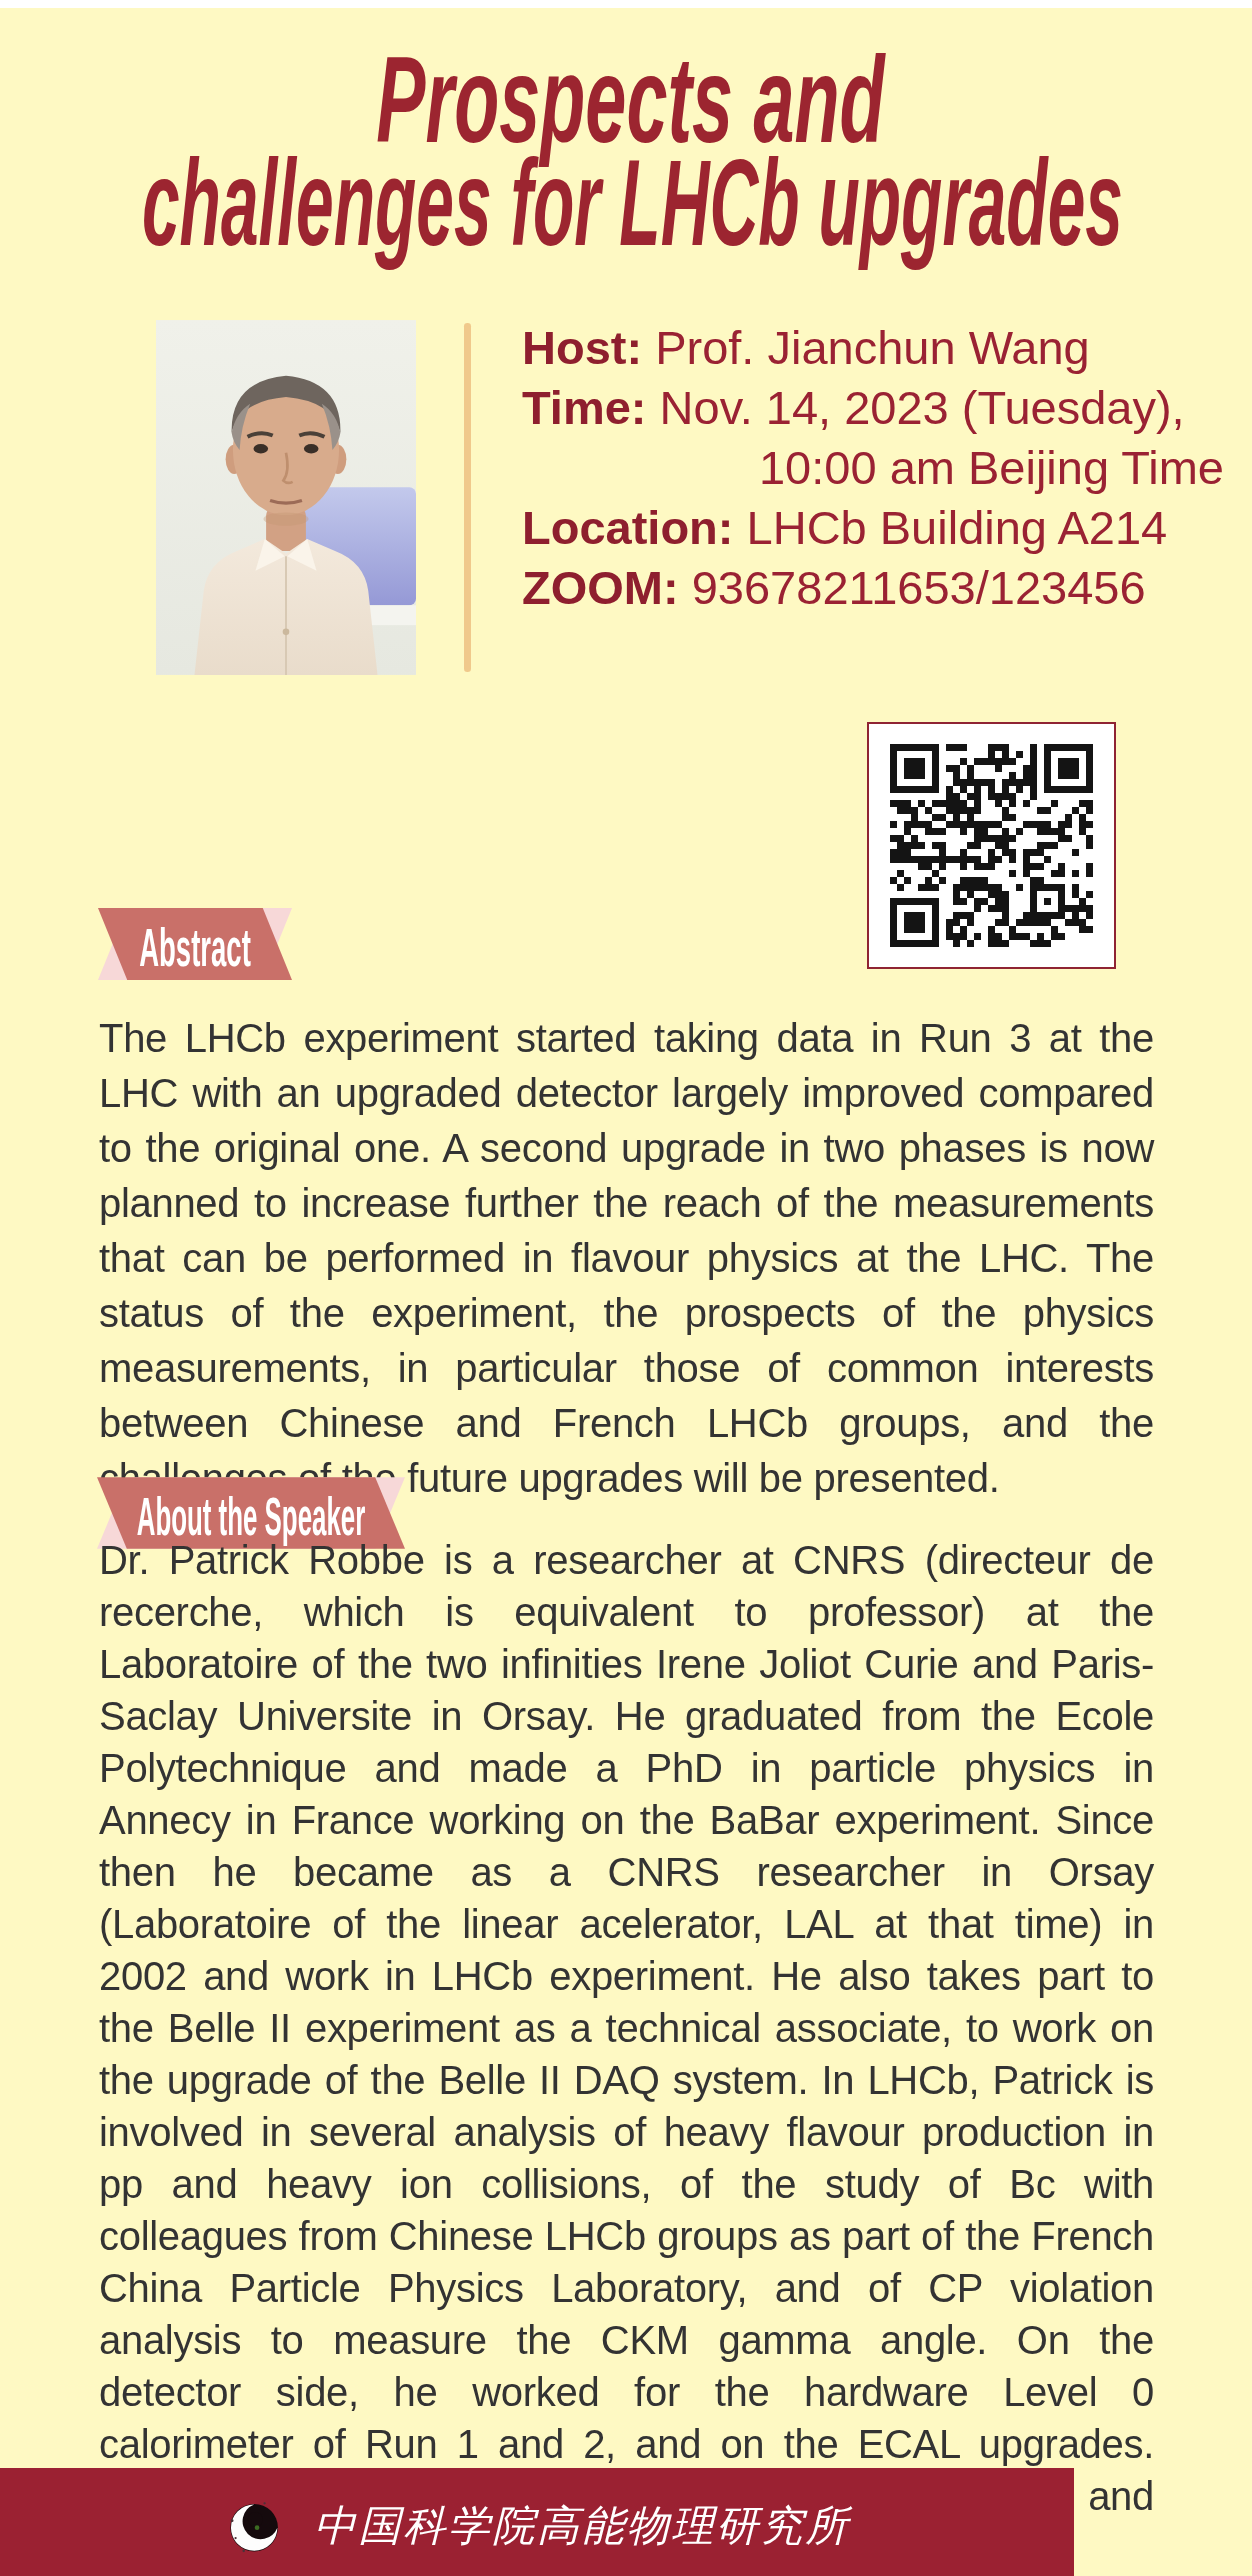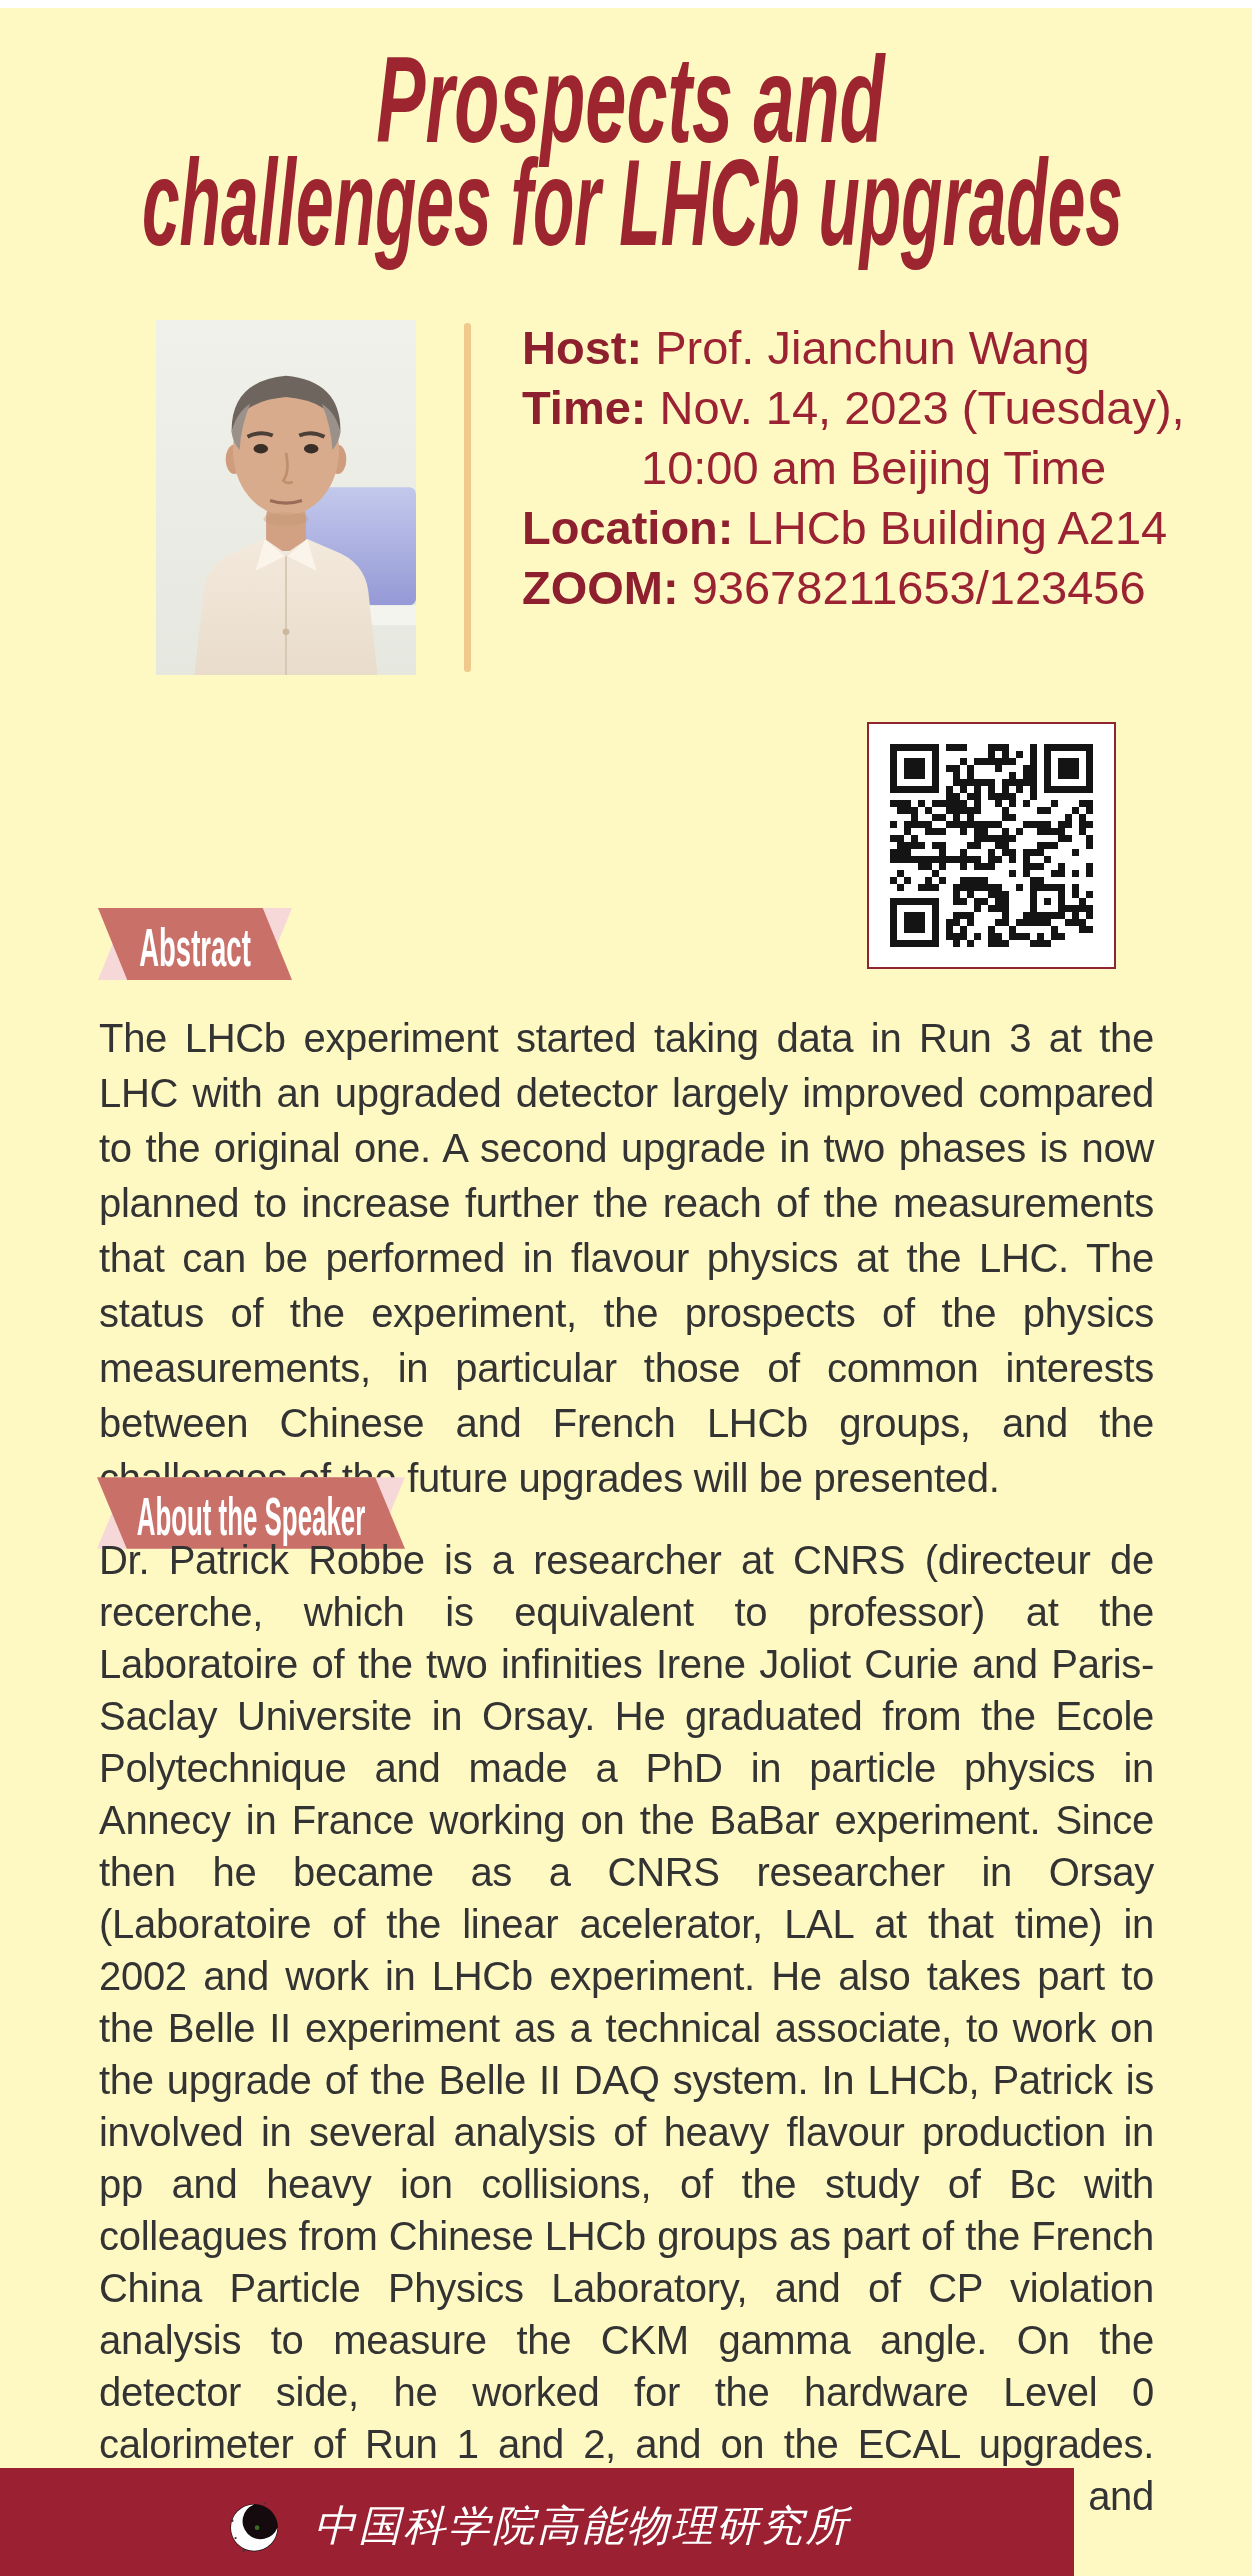--- a/index.html
+++ b/index.html
@@ -15,21 +15,21 @@
     font-weight:bold;font-style:italic;font-size:185px;fill:#9c2530;
   }
   
   .photo{position:absolute;left:156px;top:312px;width:260px;height:355px;}
   
   .divider{position:absolute;left:464px;top:315px;width:6.6px;height:349px;background:#f0c98c;border-radius:3.3px;}
   
   .info{position:absolute;left:522px;top:310px;width:702px;color:#8e1f2e;}
   .info-row{font-size:47px;line-height:60px;white-space:nowrap;color:#9a2233;}
   .info-row .lbl{font-weight:bold;color:#8e1f2e;}
-  .info-row.indent{padding-left:119px;}
+  .info-row.indent{padding-left:119px;text-align:right;}
   
   .qr-box{position:absolute;left:867px;top:714px;width:249px;height:247px;border:2px solid #8f2433;background:#ffffff;box-sizing:border-box;display:flex;align-items:center;justify-content:center;}
   .qr-box svg{width:203px;height:203px;shape-rendering:crispEdges;}
   
   .ribbon{position:absolute;}
   .ribbon-text{
     font-family:"Liberation Sans",sans-serif;font-weight:bold;font-size:82px;fill:#ffffff;
   }
   
   .para{

